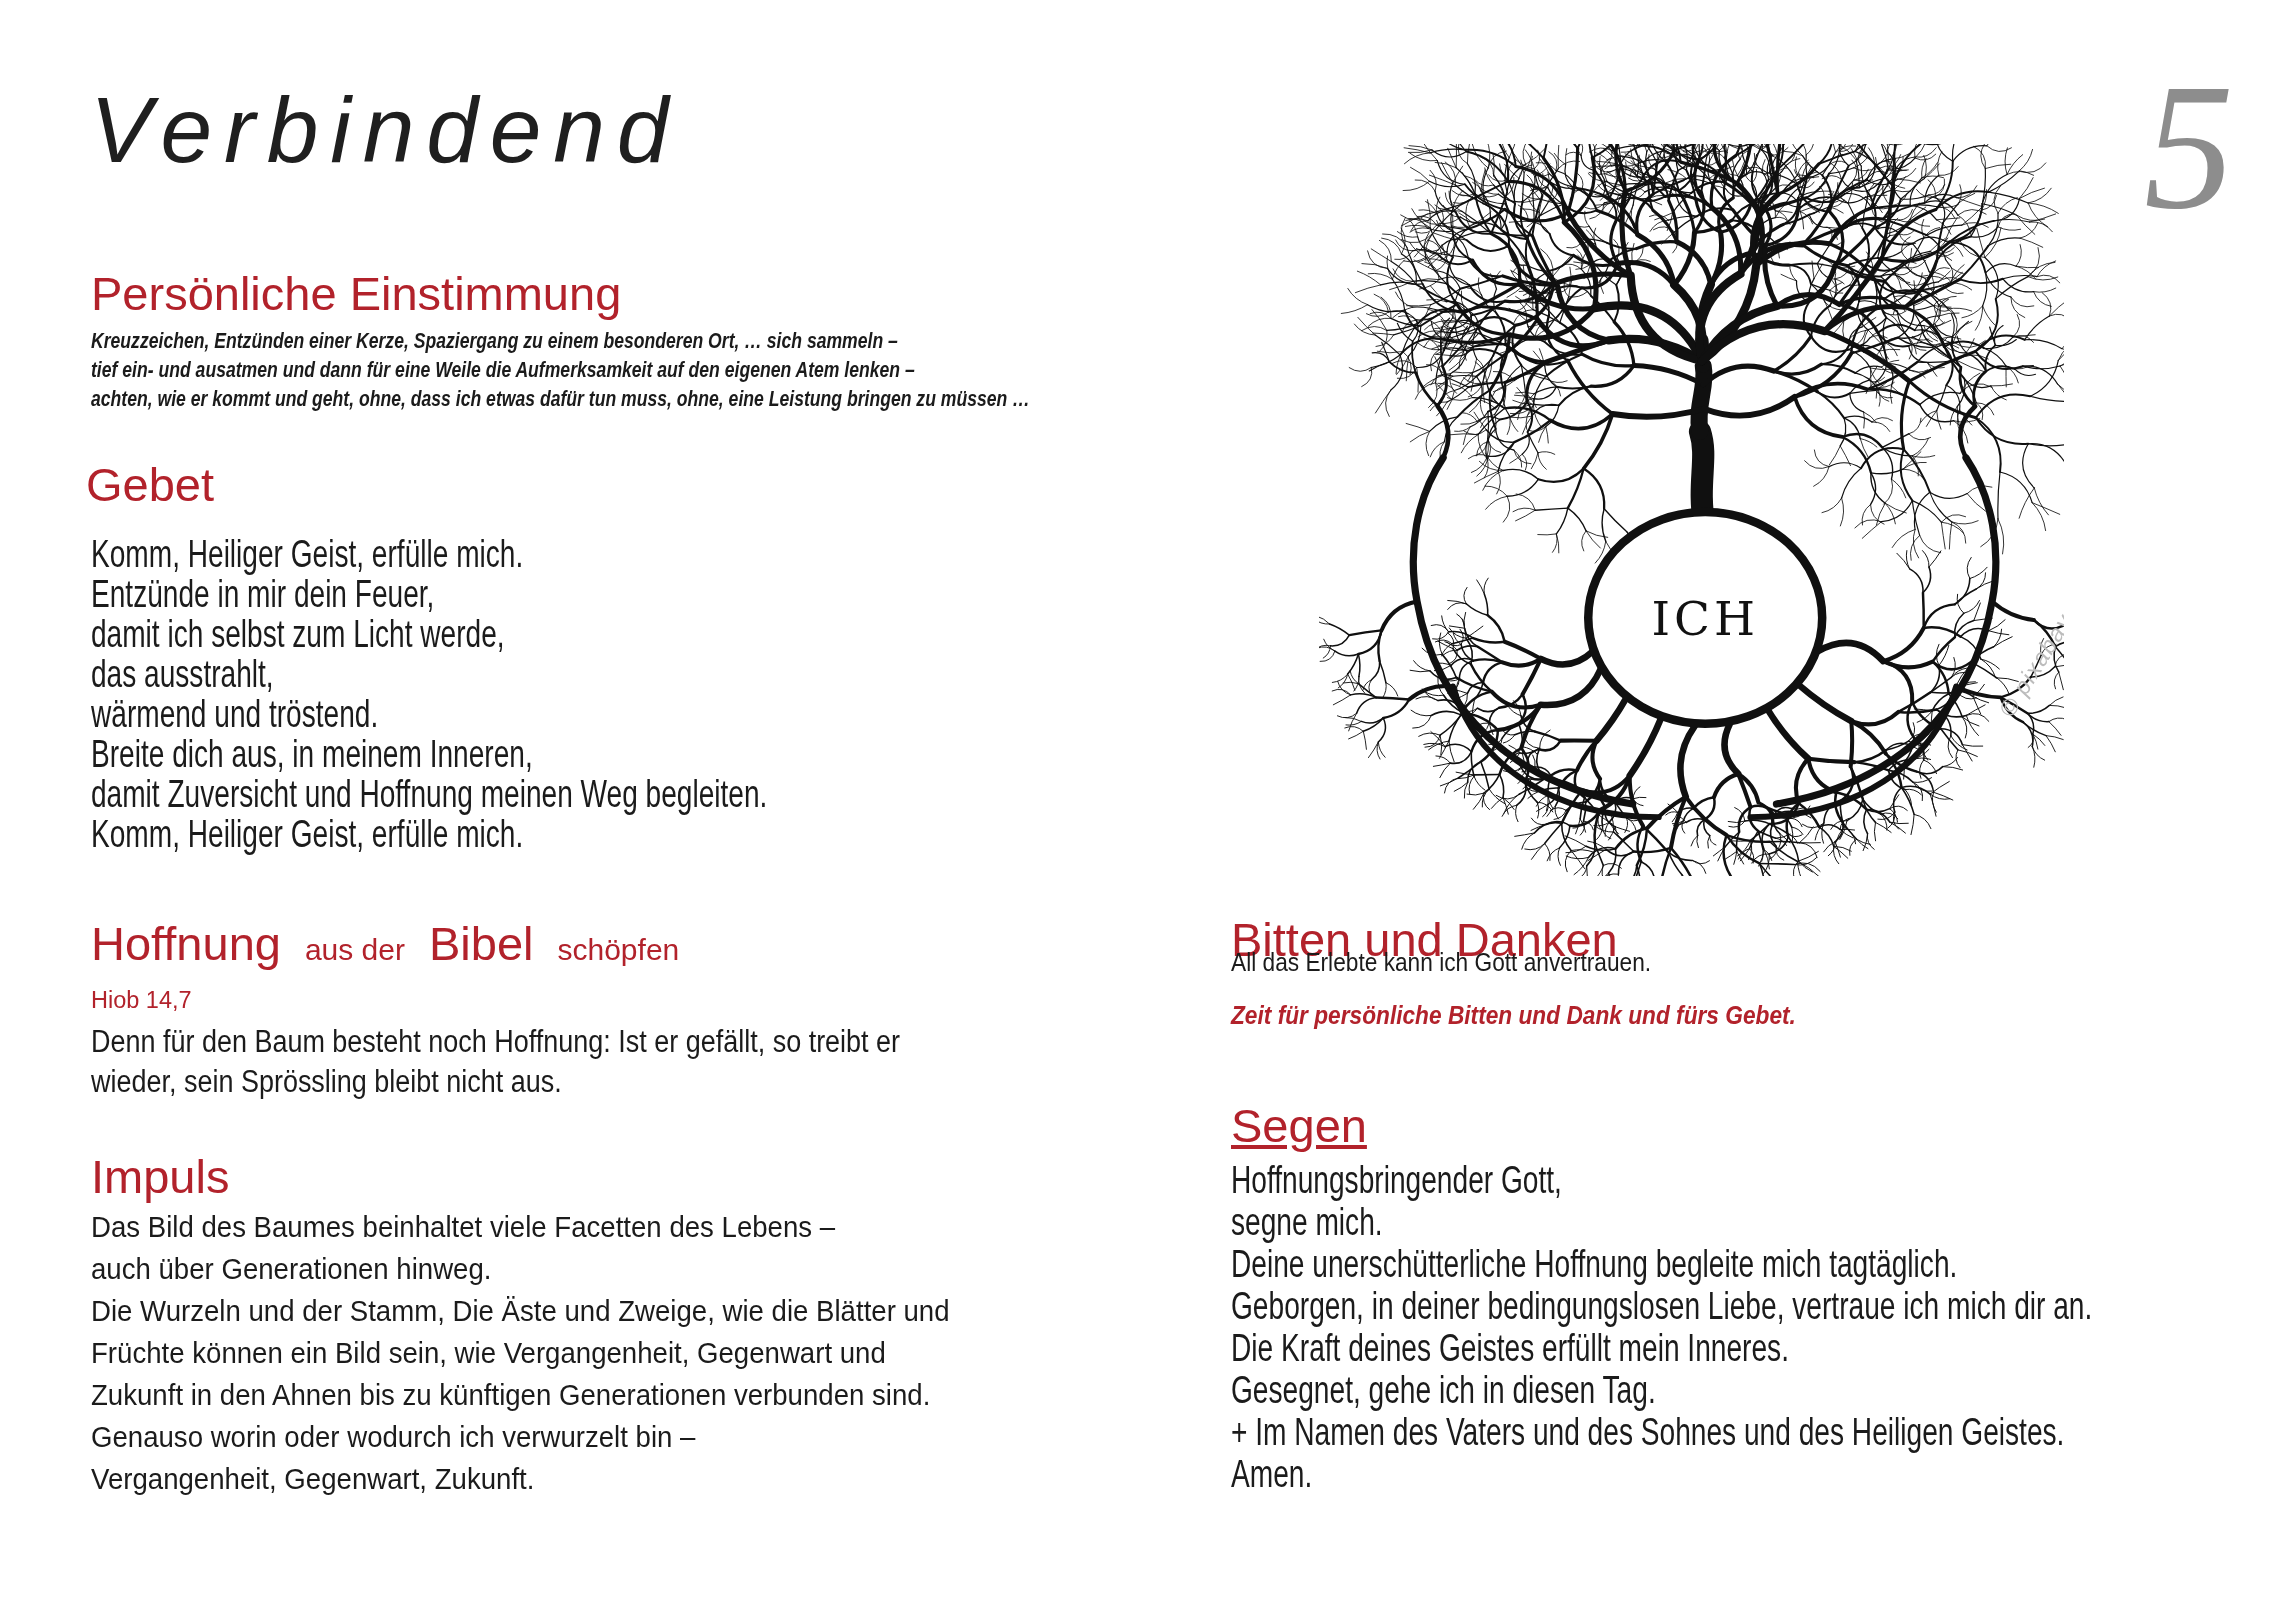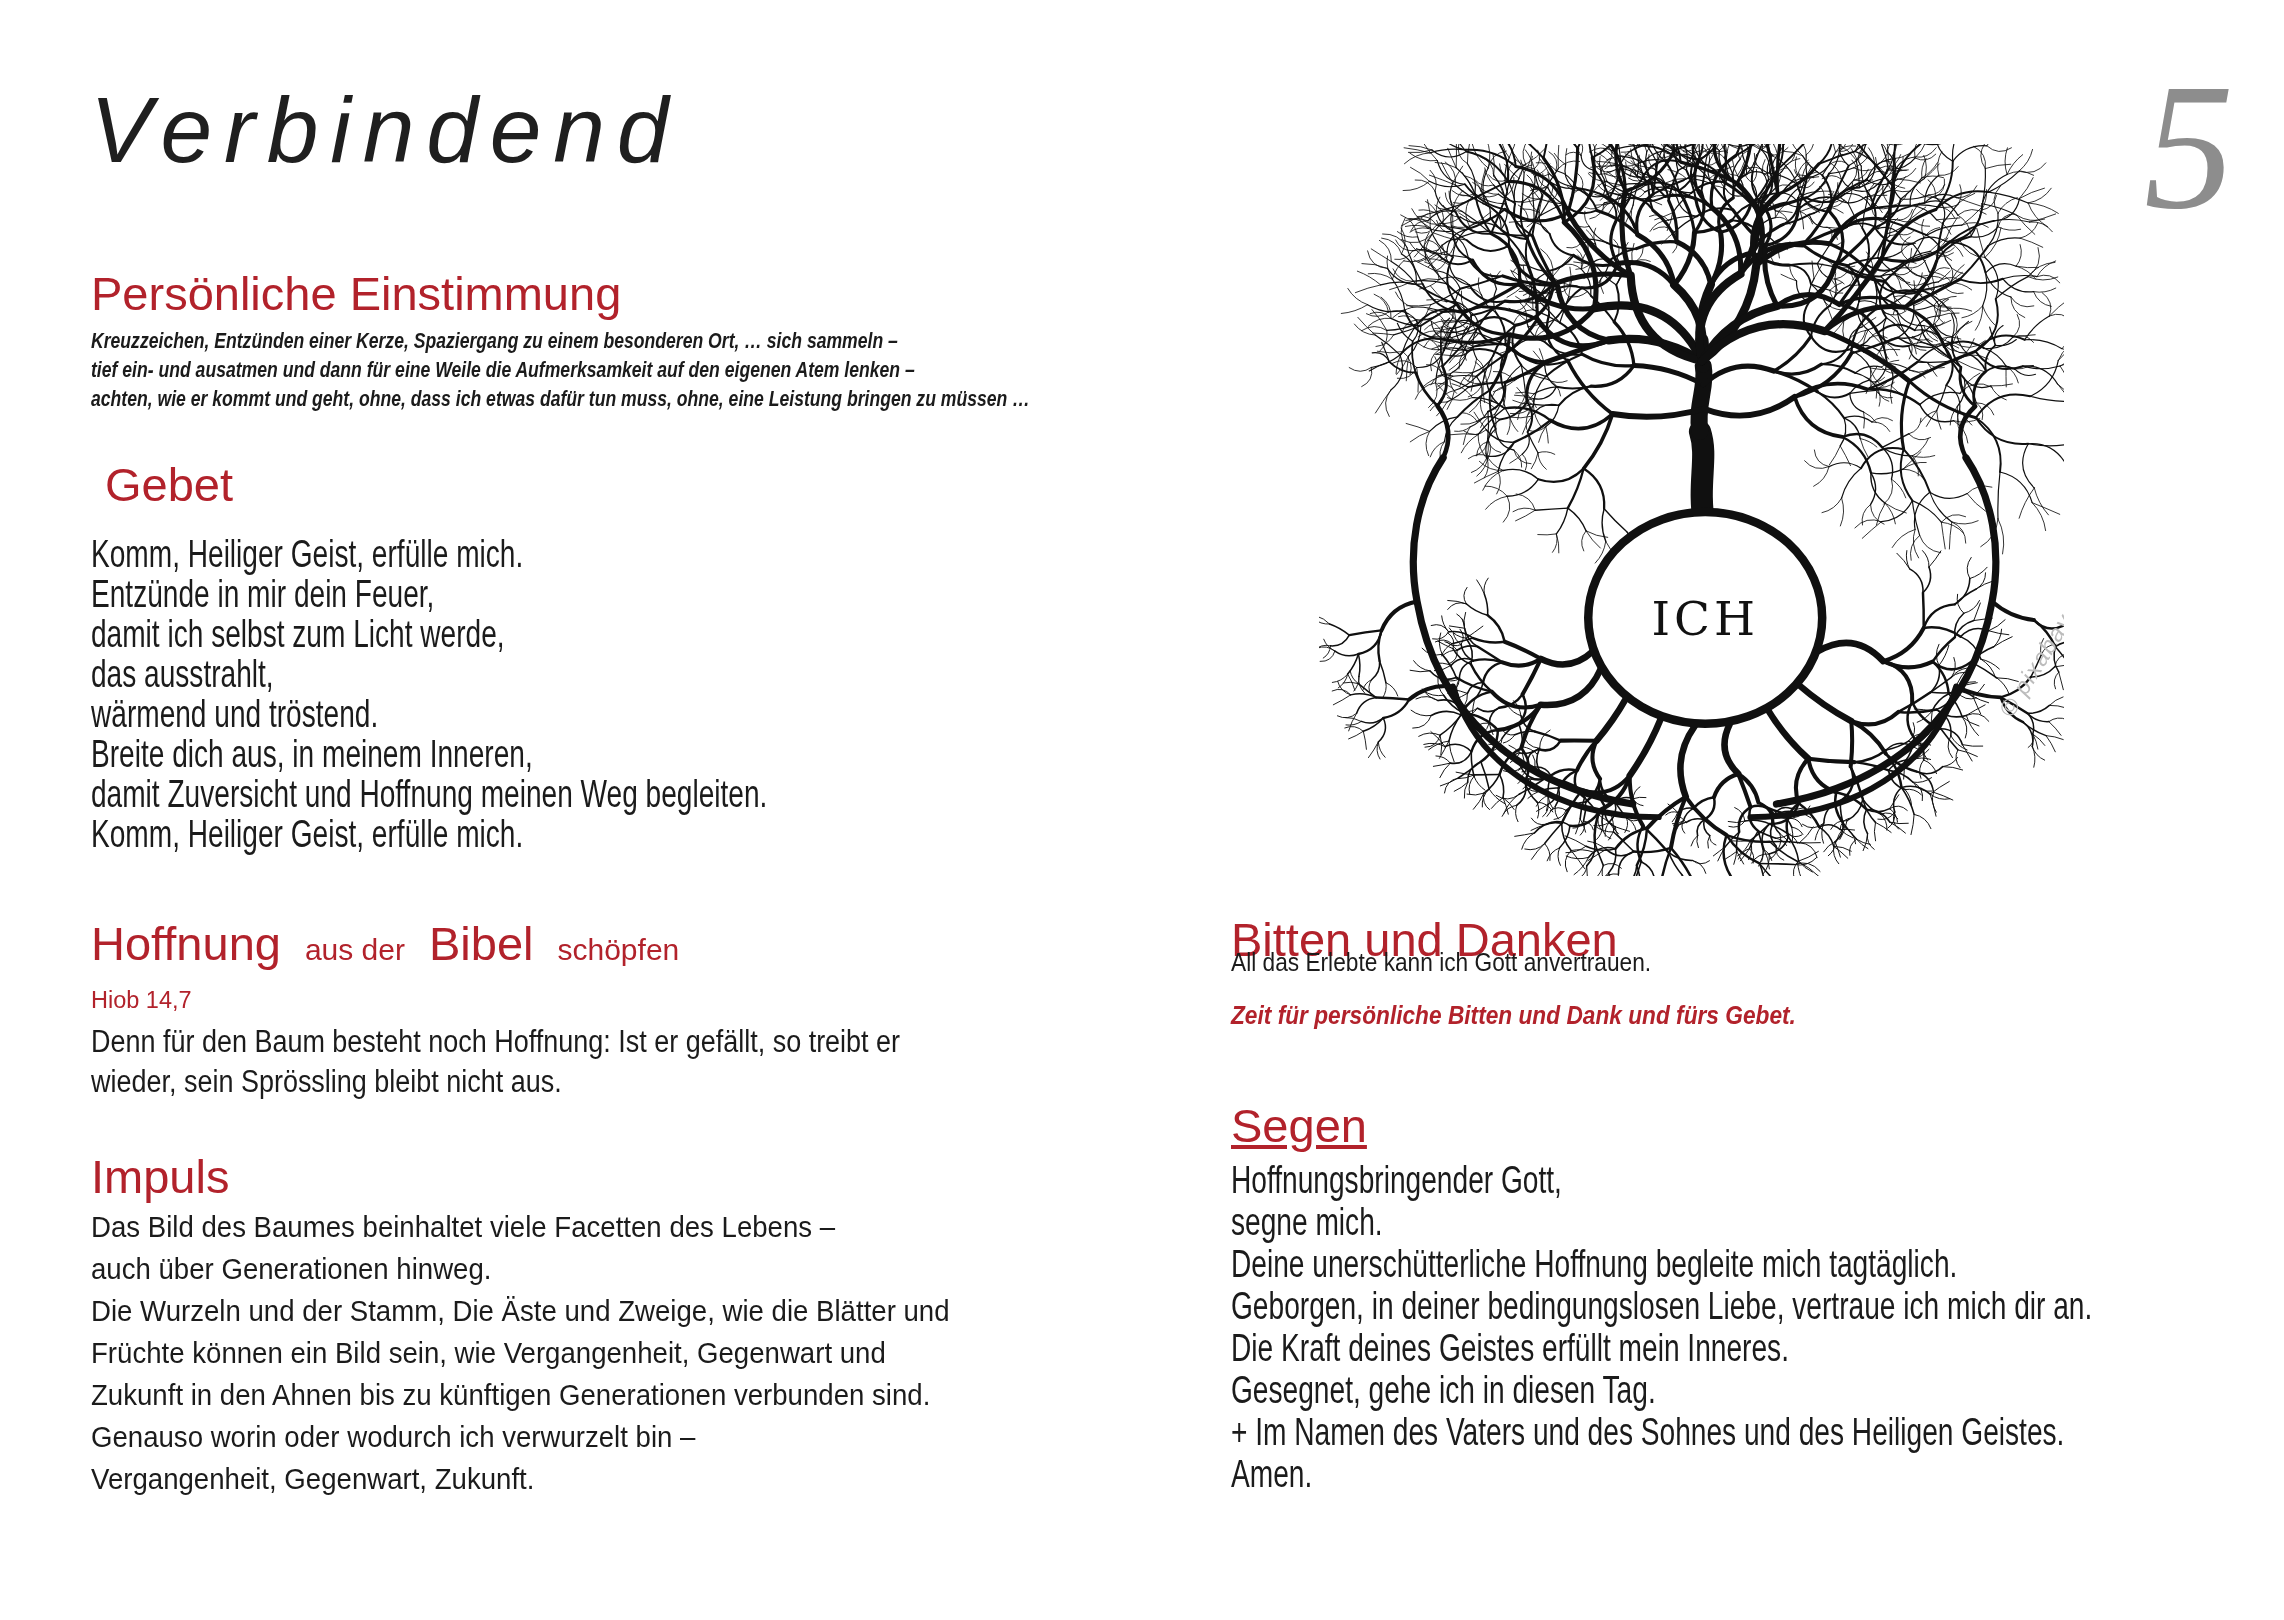--- a/index.html
+++ b/index.html
@@ -30,21 +30,21 @@
 
   <div class="abs page-title" style="left:90px;top:84px;">Verbindend</div>
 
   <div class="abs h-red" style="left:91px;top:270px;">Persönliche Einstimmung</div>
   <div class="abs cond intro" style="left:91px;top:326px;">
       <div>Kreuzzeichen, Entzünden einer Kerze, Spaziergang zu einem besonderen Ort, … sich sammeln –</div>
       <div>tief ein- und ausatmen und dann für eine Weile die Aufmerksamkeit auf den eigenen Atem lenken –</div>
       <div>achten, wie er kommt und geht, ohne, dass ich etwas dafür tun muss, ohne, eine Leistung bringen zu müssen …</div>
     </div>
 
-  <div class="abs h-red" style="left:105px;top:461px;">Gebet</div>
+  <div class="abs h-red" style="left:86px;top:461px;">Gebet</div>
   <div class="abs cond gebet-lines" style="left:91px;top:534px;">
       <div>Komm, Heiliger Geist, erfülle mich.</div>
       <div>Entzünde in mir dein Feuer,</div>
       <div>damit ich selbst zum Licht werde,</div>
       <div>das ausstrahlt,</div>
       <div>wärmend und tröstend.</div>
       <div>Breite dich aus, in meinem Inneren,</div>
       <div>damit Zuversicht und Hoffnung meinen Weg begleiten.</div>
       <div>Komm, Heiliger Geist, erfülle mich.</div>
     </div>

